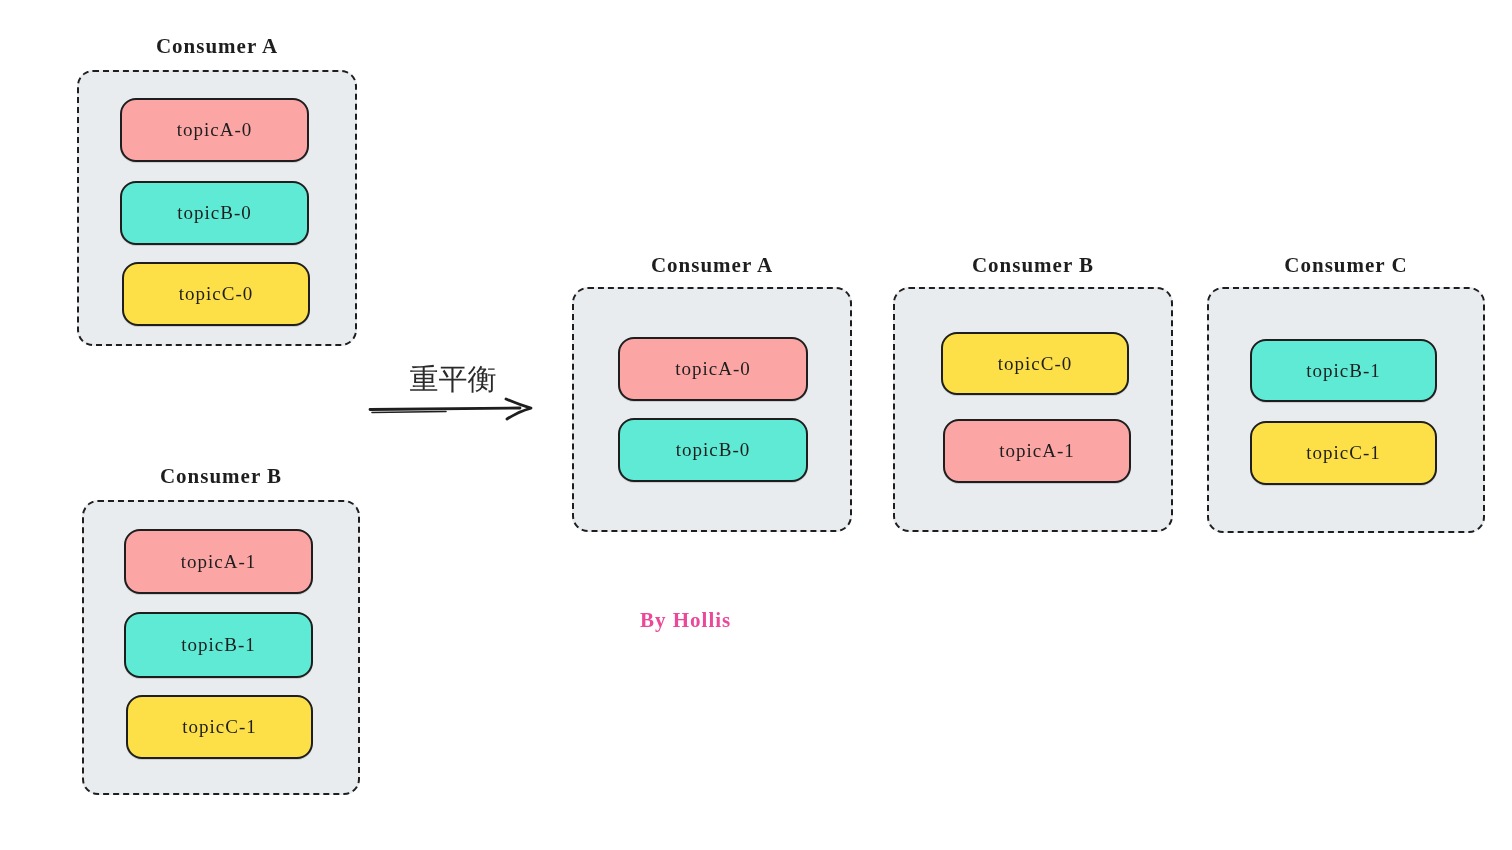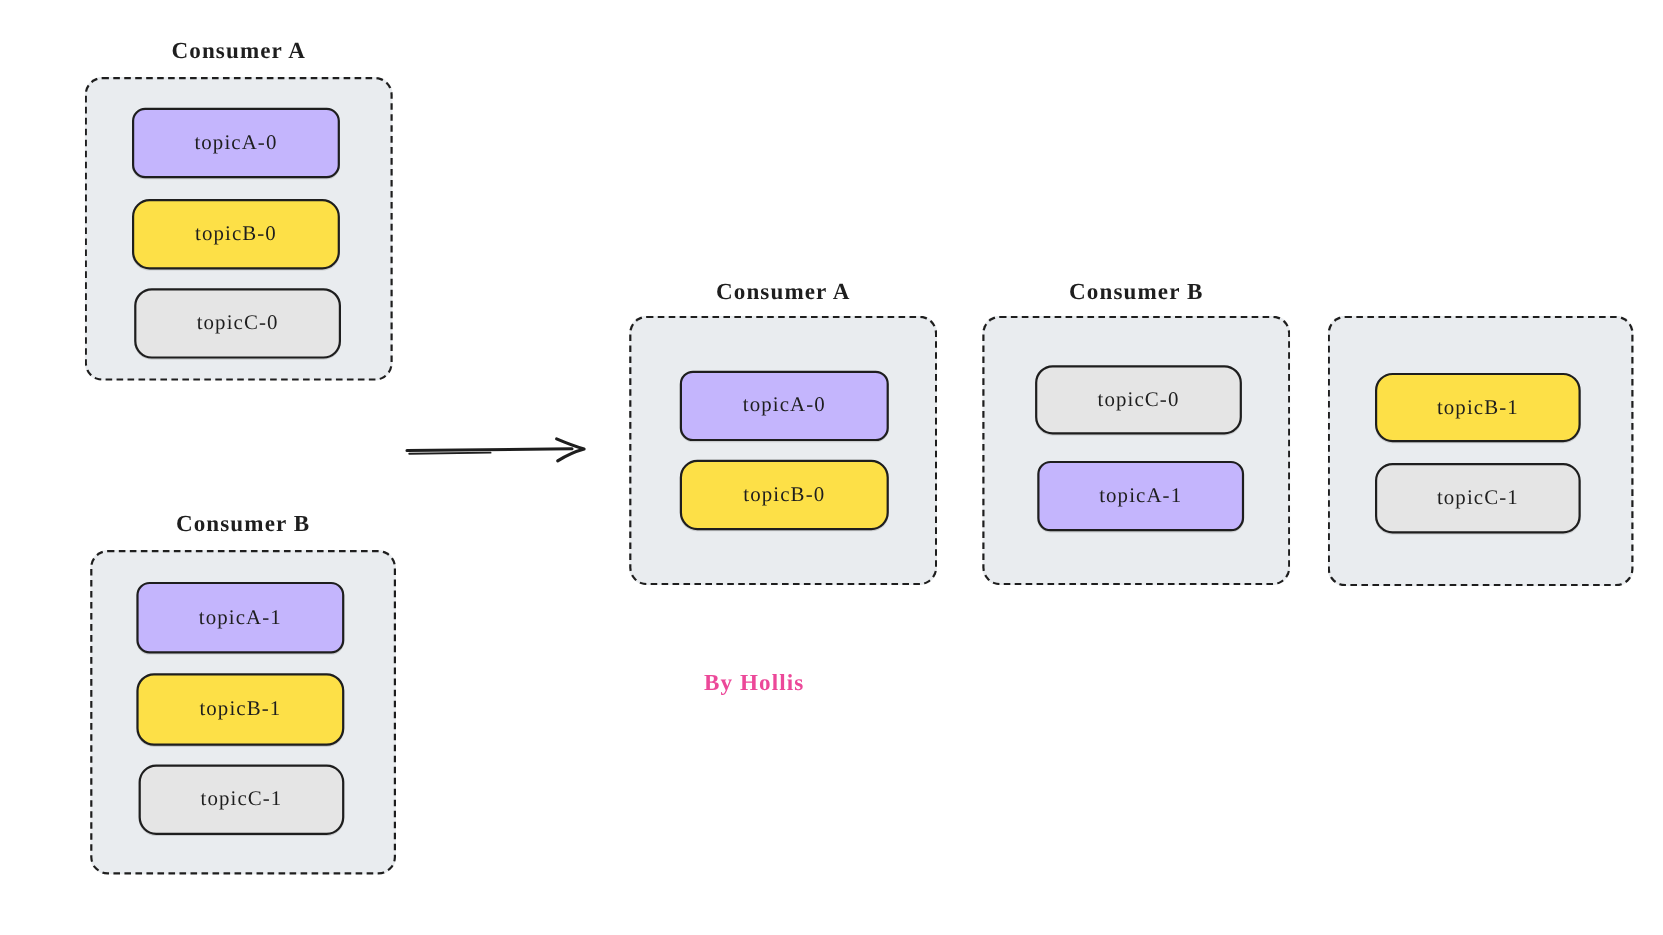--- a/index.html
+++ b/index.html
@@ -36,23 +36,23 @@
     display: flex;
     align-items: center;
     justify-content: center;
     font-family: cursive;
     font-size: 19px;
     font-weight: 500;
     letter-spacing: 1px;
     color: #1e1e1e;
     box-shadow: 0 1px 0 rgba(30,30,30,0.15);
   }
-  .pill.blue   { background: #c4b5fd; border-radius: 12px; }
-  .pill.green  { background: #fde047; }
-  .pill.yellow { background: #e5e5e5; }
+  .pill.blue   { background: #fca5a5; }
+  .pill.green  { background: #5eead4; }
+  .pill.yellow { background: #fde047; }
   .arrow-label {
     position: absolute;
     left: 383px; top: 360px; width: 140px;
     text-align: center;
     font-size: 29px;
     color: #2a2a2a;
     font-family: "Liberation Sans", sans-serif;
   }
   .arrow-svg { position: absolute; left: 368px; top: 396px; }
   .credit {
@@ -75,35 +75,37 @@
   <div class="pill blue" style="left:120px; top:98px; width:189px; height:64px;">topicA-0</div>
   <div class="pill green" style="left:120px; top:181px; width:189px; height:64px;">topicB-0</div>
   <div class="pill yellow" style="left:122px; top:262px; width:188px; height:64px;">topicC-0</div>
 
   <div class="group-title" style="left:82px; top:452px; width:278px;">Consumer B</div>
   <div class="group-box" style="left:82px; top:500px; width:278px; height:295px;"></div>
   <div class="pill blue" style="left:124px; top:529px; width:189px; height:65px;">topicA-1</div>
   <div class="pill green" style="left:124px; top:612px; width:189px; height:66px;">topicB-1</div>
   <div class="pill yellow" style="left:126px; top:695px; width:187px; height:64px;">topicC-1</div>
 
+  <div class="arrow-label">重平衡</div>
   <svg class="arrow-svg" width="172" height="26" viewBox="0 0 172 26">
     <path d="M2 13.5 L152 12" stroke="#1e1e1e" stroke-width="2.8" fill="none" stroke-linecap="round"></path>
     <path d="M4 16.5 L78 15.5" stroke="#1e1e1e" stroke-width="1.6" fill="none" stroke-linecap="round"></path>
     <path d="M138 3 Q152 9 163 12.2 Q151 15.5 139 23" stroke="#1e1e1e" stroke-width="2.8" fill="none" stroke-linecap="round" stroke-linejoin="round"></path>
   </svg>
 
   <div class="group-title" style="left:572px; top:241px; width:280px;">Consumer A</div>
   <div class="group-box" style="left:572px; top:287px; width:280px; height:245px;"></div>
   <div class="pill blue" style="left:618px; top:337px; width:190px; height:64px;">topicA-0</div>
   <div class="pill green" style="left:618px; top:418px; width:190px; height:64px;">topicB-0</div>
 
   <div class="group-title" style="left:893px; top:241px; width:280px;">Consumer B</div>
   <div class="group-box" style="left:893px; top:287px; width:280px; height:245px;"></div>
   <div class="pill yellow" style="left:941px; top:332px; width:188px; height:63px;">topicC-0</div>
   <div class="pill blue" style="left:943px; top:419px; width:188px; height:64px;">topicA-1</div>
 
+  <div class="group-title" style="left:1207px; top:241px; width:278px;">Consumer C</div>
   <div class="group-box" style="left:1207px; top:287px; width:278px; height:246px;"></div>
   <div class="pill green" style="left:1250px; top:339px; width:187px; height:63px;">topicB-1</div>
   <div class="pill yellow" style="left:1250px; top:421px; width:187px; height:64px;">topicC-1</div>
 
   <div class="credit">By Hollis</div>
 
 </div>
 
 </body></html>

